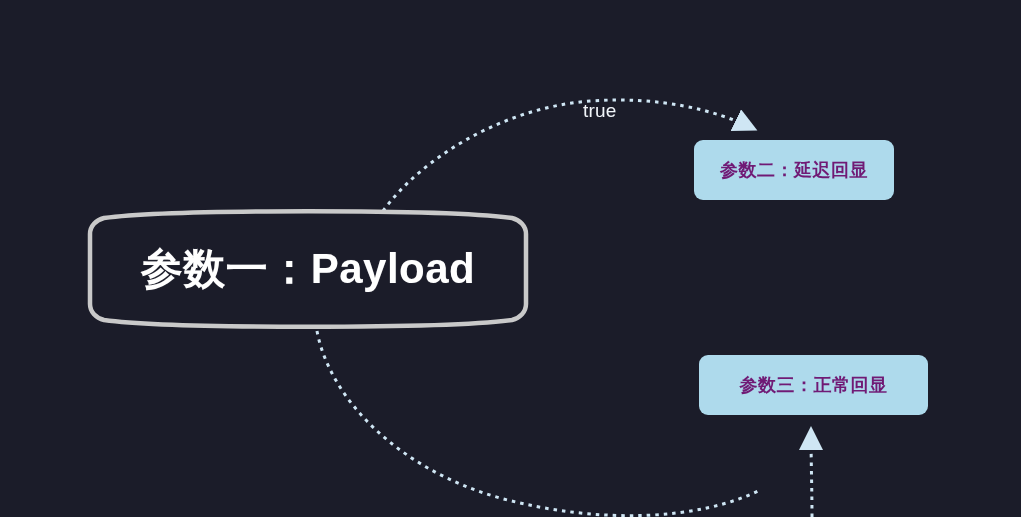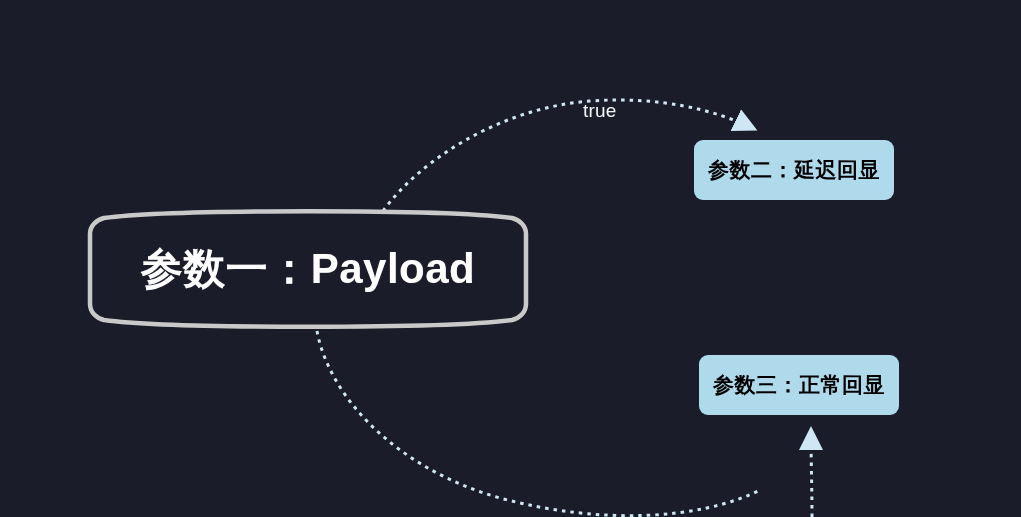--- a/index.html
+++ b/index.html
@@ -40,22 +40,22 @@
   .node-box {
     position: absolute;
     background: #aedaec;
     border-radius: 9px;
     display: flex;
     align-items: center;
     justify-content: center;
     box-sizing: border-box;
   }
   .node-box-label {
-    color: #000000;
-    font-size: 21px;
+    color: #701a75;
+    font-size: 18px;
     font-weight: bold;
     white-space: nowrap;
     font-family: "Liberation Sans", "DejaVu Sans", sans-serif;
     letter-spacing: 0.5px;
   }
   .hex-node {
     position: absolute;
     left: 80px;
     top: 208px;
     width: 456px;
@@ -110,19 +110,19 @@
                C 16 110 10 104 10 96
                Z" fill="none" stroke="#c9c9c9" stroke-width="4.5" stroke-linejoin="round"></path>
     </svg>
     <div class="hex-label">参数一：Payload</div>
   </div>
 
   <div class="node-box" style="left:694px; top:140px; width:200px; height:60px;">
     <span class="node-box-label">参数二：延迟回显</span>
   </div>
 
-  <div class="node-box" style="left:699px; top:355px; width:200px; height:60px;">
+  <div class="node-box" style="left:699px; top:355px; width:229px; height:60px;">
     <span class="node-box-label">参数三：正常回显</span>
   </div>
 
   <div class="edge-label" style="left:541px; top:101px;margin-left:42px;">true</div>
 
 </div>
 
 </body></html>

